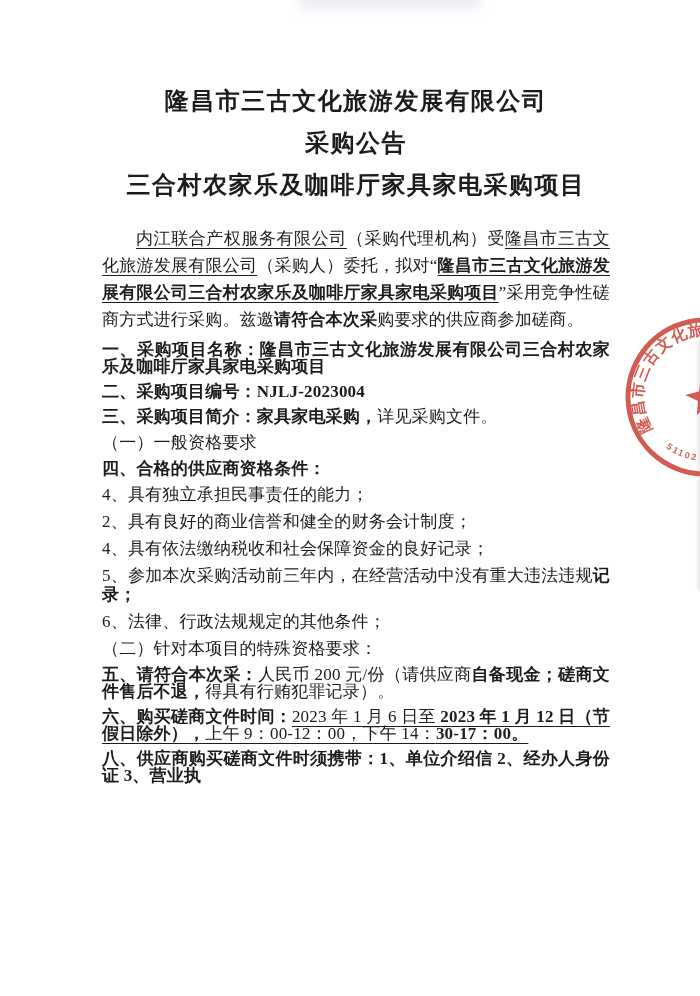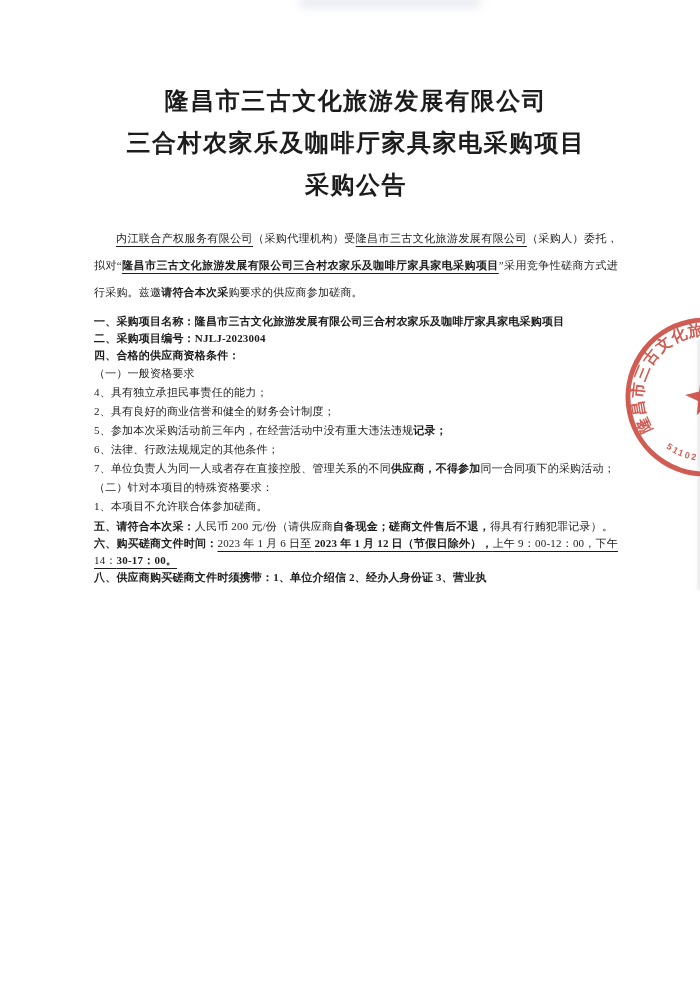--- a/index.html
+++ b/index.html
@@ -25,22 +25,22 @@
   }
   .title-line{
     text-align:center;
     font-size:24px;
     font-weight:700;
     letter-spacing:1.5px;
     line-height:42px;
     white-space:nowrap;
   }
   p.para{
-    margin:0;
-    font-size:11px;
+    margin:8px;
+    font-size:17px;
     text-align:justify;
     letter-spacing:0.2px;
   }
   p.intro{line-height:27px;}
   p.section{line-height:17px;}
   p.list{line-height:19px;}
   p[data-name="intro-paragraph"]{margin-top:19px;text-indent:2em;}
   p[data-name="section-1"]{margin-top:7px;}
   p[data-name="section-5"]{margin-top:2px;}
   p[data-name="section-7"]{margin-top:4px;}
@@ -61,37 +61,37 @@
 
 <div class="page" data-name="scanned-document-page">
 
   <div class="scan-smudge" data-name="scan-artifact-top"></div>
   <div class="edge-streak" data-name="scan-artifact-right-edge"></div>
 
   <div class="content" data-name="document-content">
 
     <header data-name="document-title">
       <div class="title-line" data-name="title-line-company">隆昌市三古文化旅游发展有限公司</div>
+      <div class="title-line" data-name="title-line-notice-type">采购公告</div>
       <div class="title-line" data-name="title-line-project">三合村农家乐及咖啡厅家具家电采购项目</div>
-      <div class="title-line" data-name="title-line-notice-type">采购公告</div>
     </header>
 
     <div data-name="document-body">
         <p class="para intro" data-name="intro-paragraph"><span class="u" data-name="text-segment">内江联合产权服务有限公司</span><span data-name="text-segment">（采购代理机构）受</span><span class="u" data-name="text-segment">隆昌市三古文化旅游发展有限公司</span><span data-name="text-segment">（采购人）委托，拟对“</span><span class="b u" data-name="text-segment">隆昌市三古文化旅游发展有限公司三合村农家乐及咖啡厅家具家电采购项目</span><span data-name="text-segment">”采用竞争性磋商方式进行采购。兹邀</span><span class="b" data-name="text-segment">请符合本次采</span><span data-name="text-segment">购要求的供应商参加磋商。</span></p>
         <p class="para section" data-name="section-1"><span class="b" data-name="text-segment">一、采购项目名称：隆昌市三古文化旅游发展有限公司三合村农家乐及咖啡厅家具家电采购项目</span></p>
         <p class="para section" data-name="section-2"><span class="b" data-name="text-segment">二、采购项目编号：NJLJ-2023004</span></p>
+        <p class="para section" data-name="section-3"><span class="b" data-name="text-segment">三、采购项目简介：家具家电采购，</span><span data-name="text-segment">详见采购文件。</span></p>
+        <p class="para list" data-name="qual-general-header"><span data-name="text-segment">（一）一般资格要求</span></p>
         <p class="para section" data-name="section-4"><span class="b" data-name="text-segment">四、合格的供应商资格条件：</span></p>
-        <p class="para list" data-name="qual-general-header"><span data-name="text-segment">（一）一般资格要求</span></p>
         <p class="para list" data-name="qual-item-1"><span data-name="text-segment">4、具有独立承担民事责任的能力；</span></p>
         <p class="para list" data-name="qual-item-2"><span data-name="text-segment">2、具有良好的商业信誉和健全的财务会计制度；</span></p>
+        <p class="para list" data-name="qual-item-4"><span data-name="text-segment">4、具有依法缴纳税收和社会保障资金的良好记录；</span></p>
         <p class="para list" data-name="qual-item-5"><span data-name="text-segment">5、参加本次采购活动前三年内，在经营活动中没有重大违法违规</span><span class="b" data-name="text-segment">记录；</span></p>
         <p class="para list" data-name="qual-item-6"><span data-name="text-segment">6、法律、行政法规规定的其他条件；</span></p>
-        <p class="para list" data-name="qual-item-7"><span data-name="text-segment">7、单位负责人为同一人或者存在直接控股、管理关系的不同</span><span class="b" data-name="text-segment">供应商，不得参加</span><span data-name="text-segment">同一合同项下的采购活动；</span></p>
         <p class="para list" data-name="qual-special-header"><span data-name="text-segment">（二）针对本项目的特殊资格要求：</span></p>
-        <p class="para list" data-name="qual-special-item-1"><span data-name="text-segment">1、本项目不允许联合体参加磋商。</span></p>
         <p class="para section" data-name="section-5"><span class="b" data-name="text-segment">五、请符合本次采：</span><span data-name="text-segment">人民币 200 元/份（请供应商</span><span class="b" data-name="text-segment">自备现金；磋商文件售后不退，</span><span data-name="text-segment">得具有行贿犯罪记录）。</span></p>
         <p class="para section" data-name="section-6"><span class="b" data-name="text-segment">六、购买磋商文件时间：</span><span class="u" data-name="text-segment">2023 年 1 月 6 日至 </span><span class="b u" data-name="text-segment">2023 年 1 月 12 日（节假日除外），</span><span class="u" data-name="text-segment">上午 9：00-12：00，下午 14：</span><span class="b u" data-name="text-segment">30-17：00。</span></p>
         <p class="para section" data-name="section-8"><span class="b" data-name="text-segment">八、供应商购买磋商文件时须携带：1、单位介绍信 2、经办人身份证 3、营业执</span></p>
       </div>
 
   </div>
 
   <svg class="stamp" data-name="official-seal" viewBox="0 0 170 170" width="170" height="170" aria-hidden="true">
     <defs>
       <path id="seal-arc-top" d="M 26.7,106.2 A 62,62 0 1 1 143.3,106.2" fill="none"></path>

